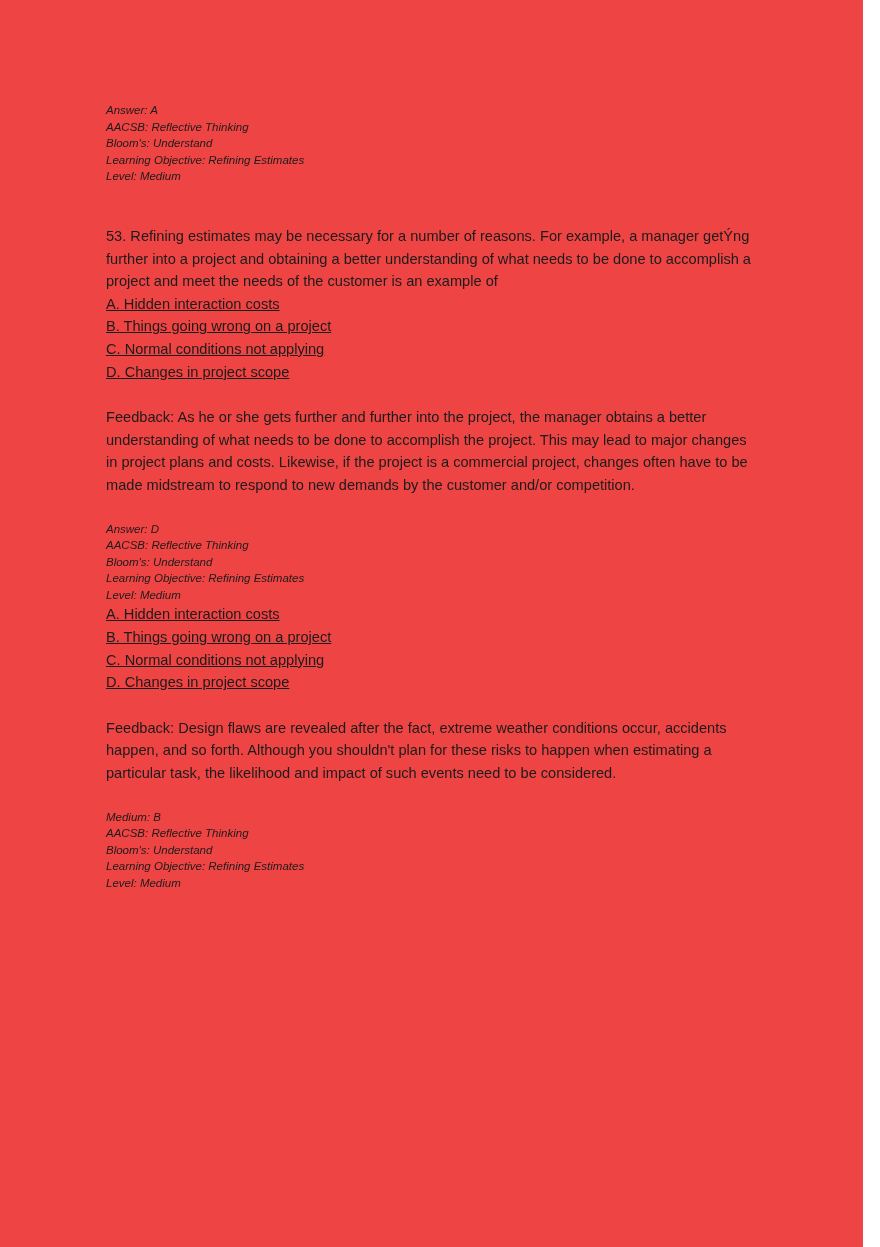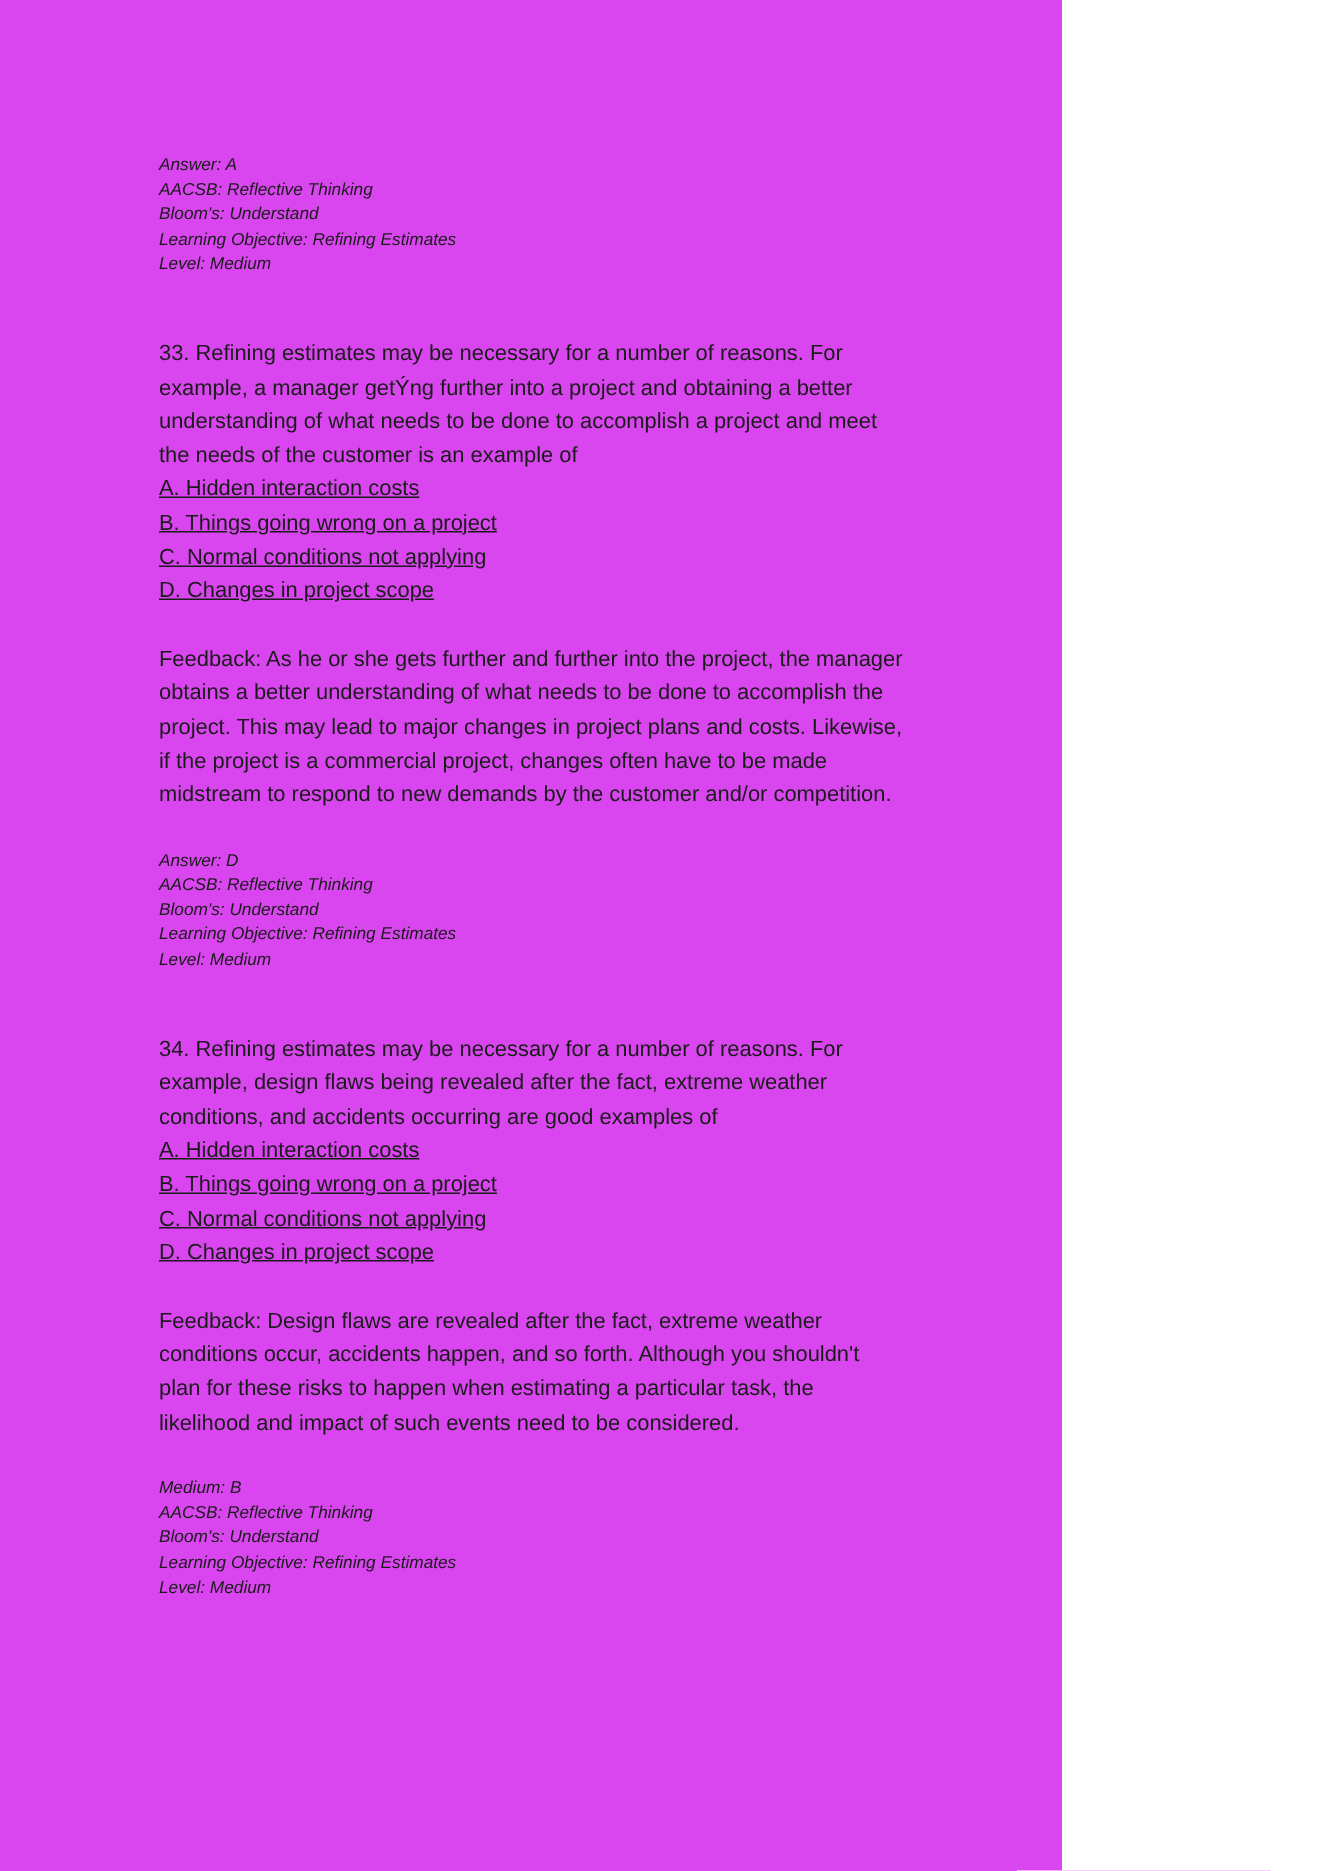--- a/index.html
+++ b/index.html
@@ -2,24 +2,24 @@
 <html><head>
 <meta charset="utf-8">
 <style>
   html, body {
     margin: 0;
     padding: 0;
     background: #ffffff;
   }
   .page {
     position: relative;
-    width: 708px;
+    width: 863px;
     height: 1247px;
     box-sizing: border-box;
-    background: #d946ef;
+    background: #ef4444;
     color: #1b1b1b;
     font-family: "Liberation Sans", sans-serif;
     padding: 102px 105px 40px 106px;
     overflow: hidden;
   }
   .meta-block {
     font-style: italic;
     font-size: 11.5px;
     line-height: 16.6px;
   }
@@ -55,39 +55,38 @@
 
   <div class="meta-block">
     <div class="meta-line">Answer: A</div>
     <div class="meta-line">AACSB: Reflective Thinking</div>
     <div class="meta-line">Bloom's: Understand</div>
     <div class="meta-line">Learning Objective: Refining Estimates</div>
     <div class="meta-line">Level: Medium</div>
   </div>
 
   <section>
-    <p class="body-text stem">33. Refining estimates may be necessary for a number of reasons. For example, a manager getÝng further into a project and obtaining a better understanding of what needs to be done to accomplish a project and meet the needs of the customer is an example of</p>
+    <p class="body-text stem">53. Refining estimates may be necessary for a number of reasons. For example, a manager getÝng further into a project and obtaining a better understanding of what needs to be done to accomplish a project and meet the needs of the customer is an example of</p>
     <div class="body-text options">
       <div class="option">A. Hidden interaction costs</div>
       <div class="option">B. Things going wrong on a project</div>
       <div class="option">C. Normal conditions not applying</div>
       <div class="option">D. Changes in project scope</div>
     </div>
     <p class="body-text feedback">Feedback: As he or she gets further and further into the project, the manager obtains a better understanding of what needs to be done to accomplish the project. This may lead to major changes in project plans and costs. Likewise, if the project is a commercial project, changes often have to be made midstream to respond to new demands by the customer and/or competition.</p>
     <div class="meta-block q-meta">
       <div class="meta-line">Answer: D</div>
       <div class="meta-line">AACSB: Reflective Thinking</div>
       <div class="meta-line">Bloom's: Understand</div>
       <div class="meta-line">Learning Objective: Refining Estimates</div>
       <div class="meta-line">Level: Medium</div>
     </div>
   </section>
 
   <section>
-    <p class="body-text stem">34. Refining estimates may be necessary for a number of reasons. For example, design flaws being revealed after the fact, extreme weather conditions, and accidents occurring are good examples of</p>
     <div class="body-text options">
       <div class="option">A. Hidden interaction costs</div>
       <div class="option">B. Things going wrong on a project</div>
       <div class="option">C. Normal conditions not applying</div>
       <div class="option">D. Changes in project scope</div>
     </div>
     <p class="body-text feedback">Feedback: Design flaws are revealed after the fact, extreme weather conditions occur, accidents happen, and so forth. Although you shouldn't plan for these risks to happen when estimating a particular task, the likelihood and impact of such events need to be considered.</p>
     <div class="meta-block q-meta">
       <div class="meta-line">Medium: B</div>
       <div class="meta-line">AACSB: Reflective Thinking</div>

